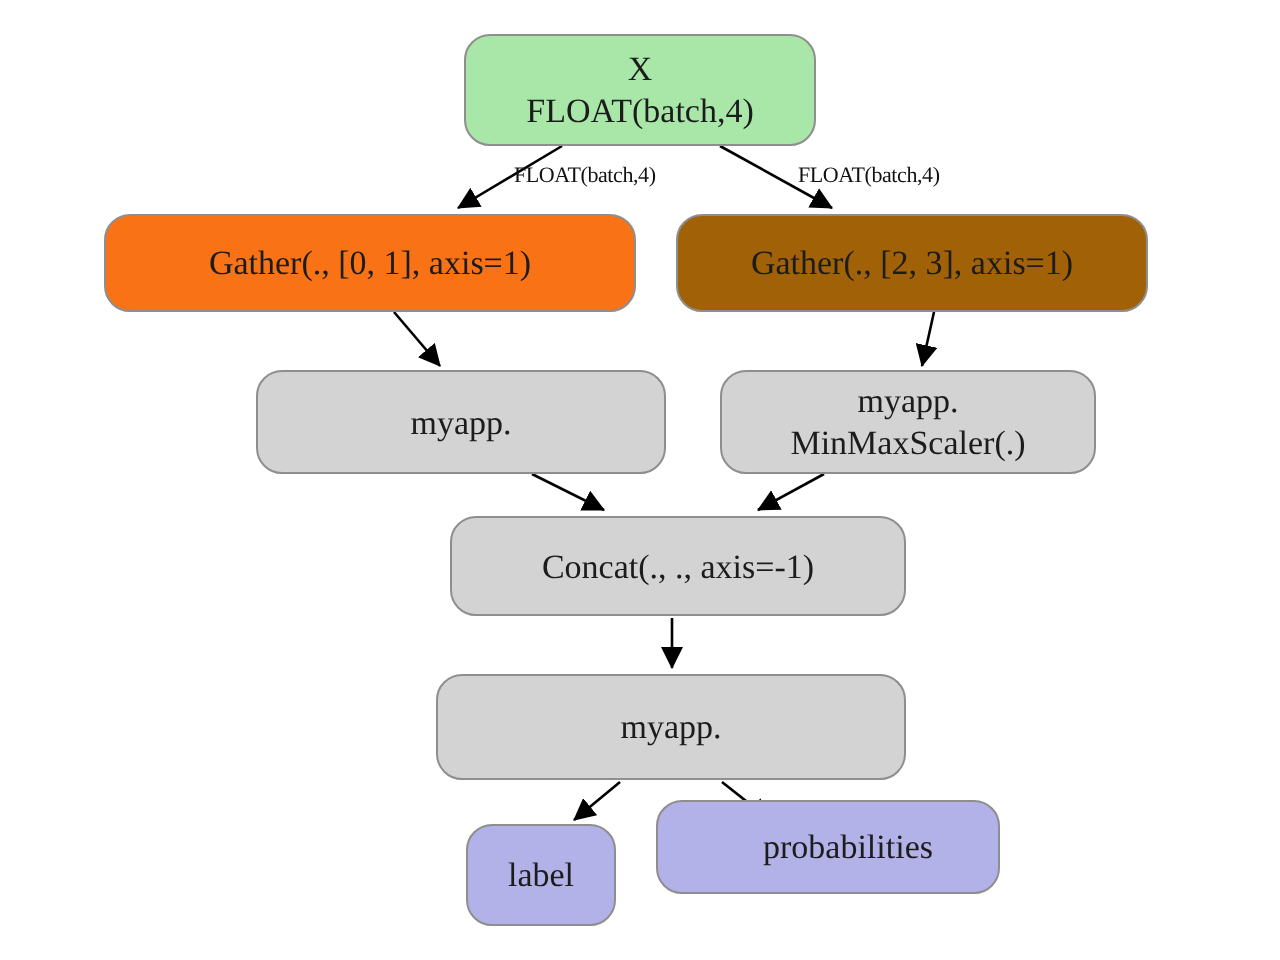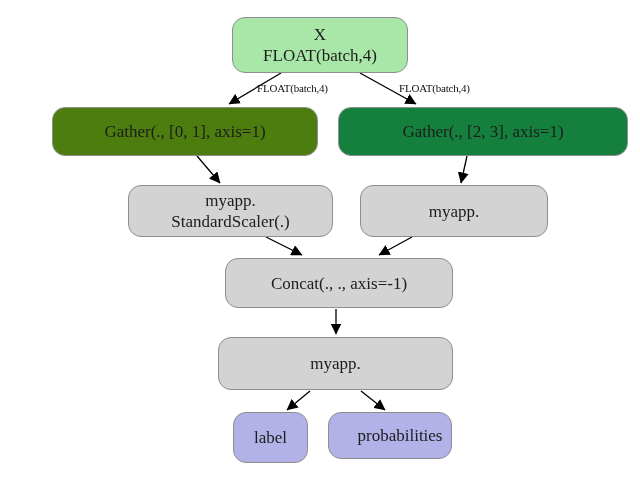--- a/index.html
+++ b/index.html
@@ -68,46 +68,46 @@
   </svg>
 
   <span class="edge-label" style="left:257px; top:83px;">FLOAT(batch,4)</span>
   <span class="edge-label" style="left:399px; top:83px;">FLOAT(batch,4)</span>
 
   <div class="node" style="left: 232px; top: 17px; width: 176px; height: 56px; background-color: rgb(169, 231, 169);">
     <div>X</div>
     <div>FLOAT(batch,4)</div>
   </div>
 
-  <div class="node" style="left: 52px; top: 107px; width: 266px; height: 49px; background-color: #4d7c0f;">
+  <div class="node" style="left: 52px; top: 107px; width: 266px; height: 49px; background-color: #f97316;">
     <div>Gather(., [0, 1], axis=1)</div>
   </div>
 
-  <div class="node" style="left: 338px; top: 107px; width: 290px; height: 49px; background-color: #15803d;">
+  <div class="node" style="left: 338px; top: 107px; width: 236px; height: 49px; background-color: #a16207;">
     <div>Gather(., [2, 3], axis=1)</div>
   </div>
 
   <div class="node" style="left: 128px; top: 185px; width: 205px; height: 52px; background-color: rgb(211, 211, 211);">
     <div>myapp.</div>
-    <div>StandardScaler(.)</div>
   </div>
 
   <div class="node" style="left: 360px; top: 185px; width: 188px; height: 52px; background-color: rgb(211, 211, 211);">
     <div>myapp.</div>
+    <div>MinMaxScaler(.)</div>
   </div>
 
   <div class="node" style="left: 225px; top: 258px; width: 228px; height: 50px; background-color: rgb(211, 211, 211);">
     <div>Concat(., ., axis=-1)</div>
   </div>
 
   <div class="node" style="left: 218px; top: 337px; width: 235px; height: 53px; background-color: rgb(211, 211, 211);">
     <div>myapp.</div>
   </div>
 
   <div class="node" style="left: 233px; top: 412px; width: 75px; height: 51px; background-color: rgb(178, 178, 232);">
     <div>label</div>
   </div>
 
-  <div class="node" style="left: 328px; top: 412px; width: 124px; height: 47px; background-color: rgb(178, 178, 232); padding-left: 20px;">
+  <div class="node" style="left: 328px; top: 400px; width: 172px; height: 47px; background-color: rgb(178, 178, 232); padding-left: 20px;">
     <div>probabilities</div>
   </div>
 
 </div>
 
 </body></html>

